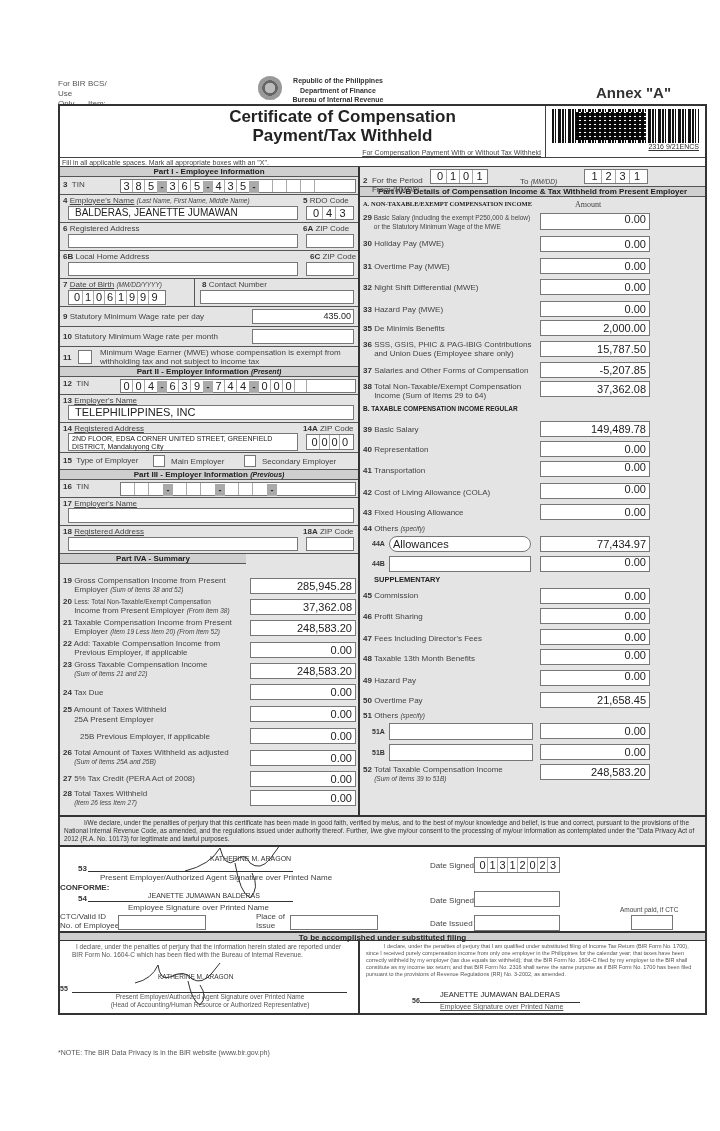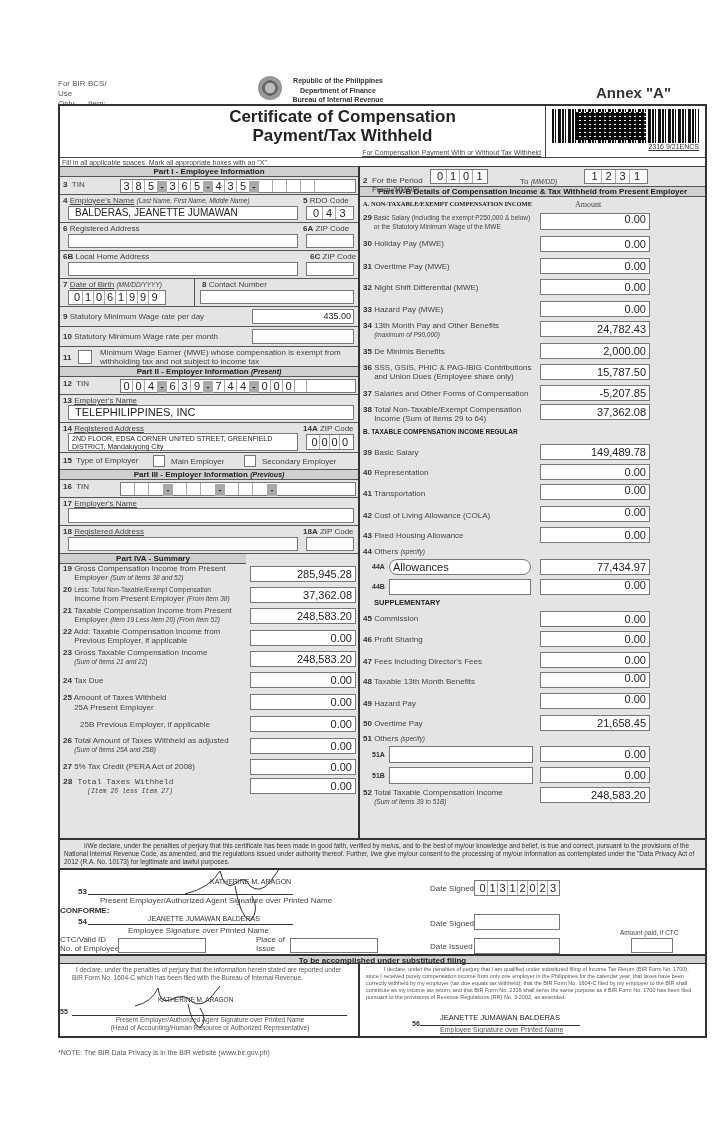--- a/index.html
+++ b/index.html
@@ -204,21 +204,21 @@
       </div>
 
       <div class="row" style="height:28px;padding-left:11px;">
         <span class="lbl" style="left:3px;top:1px;"><span class="n">18</span> <u>Registered Address</u></span>
         <div class="box" style="left:8px;top:11px;width:230px;height:14px;"></div>
         <span class="lbl" style="left:243px;top:1px;"><span class="n">18A</span> <span>ZIP Code</span></span>
         <div class="box" style="left:246px;top:11px;width:48px;height:14px;"></div>
       </div>
       <div class="sect" style="width:186px;">Part IVA - Summary</div>
 
-      <div id="p4a" style="position:relative;height:232px;">
+      <div id="p4a" style="position:relative;height:232px;margin-top:12px;">
         <div class="rrow" style="position:absolute;top:0;height:21px;width:300px;">
           <span class="lbl" style="left:3px;top:0;line-height:9px;"><span class="n">19</span> <span>Gross Compensation Income from Present</span><br>&nbsp;&nbsp;&nbsp;&nbsp; <span>Employer</span> <span class="it">(Sum of Items 38 and 52)</span></span>
           <div class="amt" style="left:190px;top:2px;width:106px;">285,945.28</div>
         </div>
         <div class="rrow" style="position:absolute;top:21px;height:21px;width:300px;">
           <span class="lbl" style="left:3px;top:0;line-height:9px;"><span class="n">20</span> <span style="font-size:6.5px">Less: Total Non-Taxable/Exempt Compensation</span><br>&nbsp;&nbsp;&nbsp;&nbsp; <span>Income from Present Employer</span> <span class="it">(From Item 38)</span></span>
           <div class="amt" style="left:190px;top:2px;width:106px;">37,362.08</div>
         </div>
         <div class="rrow" style="position:absolute;top:42px;height:21px;width:300px;">
           <span class="lbl" style="left:3px;top:0;line-height:9px;"><span class="n">21</span> <span>Taxable Compensation Income from Present</span><br>&nbsp;&nbsp;&nbsp;&nbsp; <span>Employer</span> <span class="it">(Item 19 Less Item 20) (From Item 52)</span></span>
@@ -246,21 +246,21 @@
         </div>
         <div class="rrow" style="position:absolute;top:171px;height:21px;width:300px;">
           <span class="lbl" style="left:3px;top:1px;line-height:9px;"><span class="n">26</span> <span>Total Amount of Taxes Withheld as adjusted</span><br>&nbsp;&nbsp;&nbsp;&nbsp; <span class="it">(Sum of Items 25A and 25B)</span></span>
           <div class="amt" style="left:190px;top:3px;width:106px;">0.00</div>
         </div>
         <div class="rrow" style="position:absolute;top:193px;height:19px;width:300px;">
           <span class="lbl" style="left:3px;top:5px;"><span class="n">27</span> <span>5% Tax Credit (PERA Act of 2008)</span></span>
           <div class="amt" style="left:190px;top:2px;width:106px;">0.00</div>
         </div>
         <div class="rrow" style="position:absolute;top:212px;height:20px;width:300px;">
-          <span class="lbl" style="left:3px;top:1px;line-height:9px;font-family:Liberation Mono, monospace;"><span class="n">28</span> <span>Total Taxes Withheld</span><br>&nbsp;&nbsp;&nbsp;&nbsp; <span class="it">(Item 26 less Item 27)</span></span>
+          <span class="lbl" style="left:3px;top:1px;line-height:9px;"><span class="n">28</span> <span>Total Taxes Withheld</span><br>&nbsp;&nbsp;&nbsp;&nbsp; <span class="it">(Item 26 less Item 27)</span></span>
           <div class="amt" style="left:190px;top:2px;width:106px;">0.00</div>
         </div>
       </div>
     </div>
 
     <div class="col-right">
 
       <div class="row" style="height:20px;">
         <span class="lbl" style="left:3px;top:1px;line-height:9px;margin-top:8px;"><span class="n">2</span>&nbsp; <span>For the Period</span><br>&nbsp;&nbsp;&nbsp; <span>From</span> <span class="it">(MM/DD)</span></span>
         <div class="box" style="left:70px;top:2px;width:58px;height:15px;line-height:13px;padding-left:3px;">
@@ -289,24 +289,20 @@
         <span class="lbl" style="top:7px"><span class="n">31</span> <span>Overtime Pay (MWE)</span></span>
         <div class="amt" style="top:3px">0.00</div>
       </div>
       <div class="rrow" style="height:22px;">
         <span class="lbl" style="top:7px"><span class="n">32</span> <span>Night Shift Differential (MWE)</span></span>
         <div class="amt" style="top:3px">0.00</div>
       </div>
       <div class="rrow" style="height:21px;">
         <span class="lbl" style="top:7px"><span class="n">33</span> <span>Hazard Pay (MWE)</span></span>
         <div class="amt" style="top:3px">0.00</div>
-      </div>
-      <div class="rrow" style="height:23px;">
-        <span class="lbl" style="top:2px;line-height:9px"><span class="n">34</span> <span>13th Month Pay and Other Benefits</span><br>&nbsp;&nbsp;&nbsp;&nbsp; <span class="it">(maximum of P90,000)</span></span>
-        <div class="amt" style="top:2px">24,782.43</div>
       </div>
       <div class="rrow" style="height:19px;">
         <span class="lbl" style="top:5px"><span class="n">35</span> <span>De Minimis Benefits</span></span>
         <div class="amt" style="top:1px">2,000.00</div>
       </div>
       <div class="rrow" style="height:23px;">
         <span class="lbl" style="top:2px;line-height:9px"><span class="n">36</span> <span>SSS, GSIS, PHIC &amp; PAG-IBIG Contributions</span><br>&nbsp;&nbsp;&nbsp;&nbsp; <span>and Union Dues (Employee share only)</span></span>
         <div class="amt" style="top:3px">15,787.50</div>
       </div>
       <div class="rrow" style="height:19px;">

